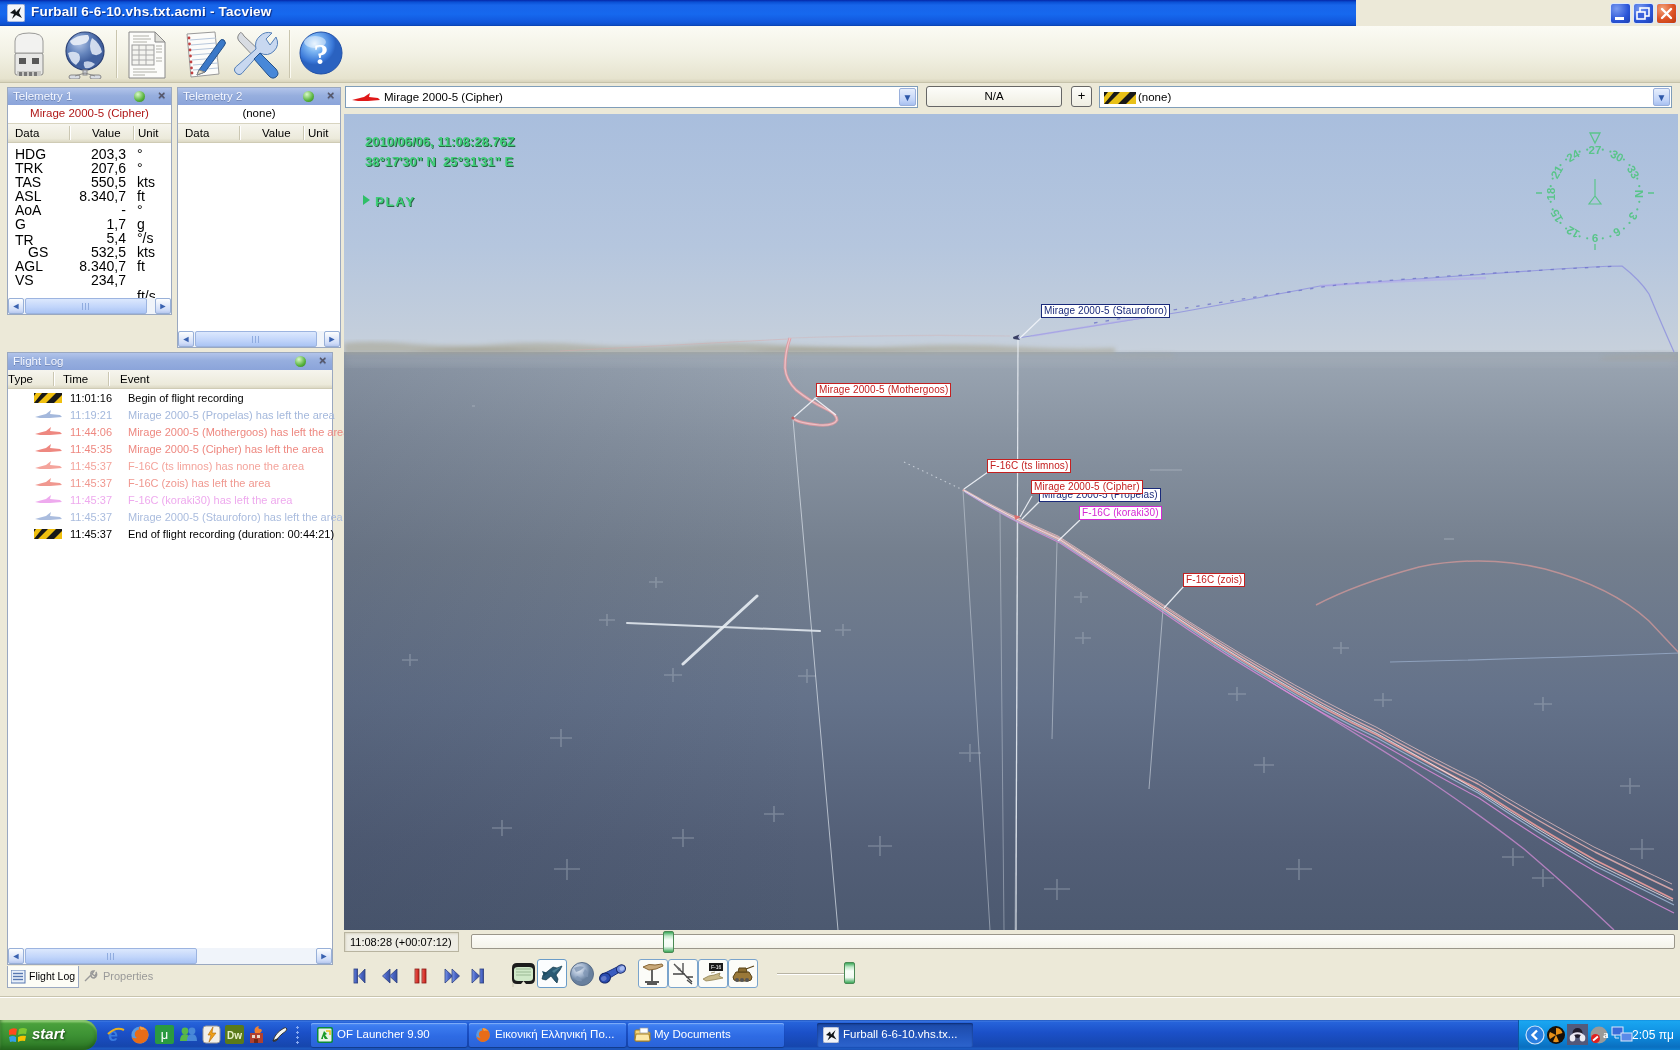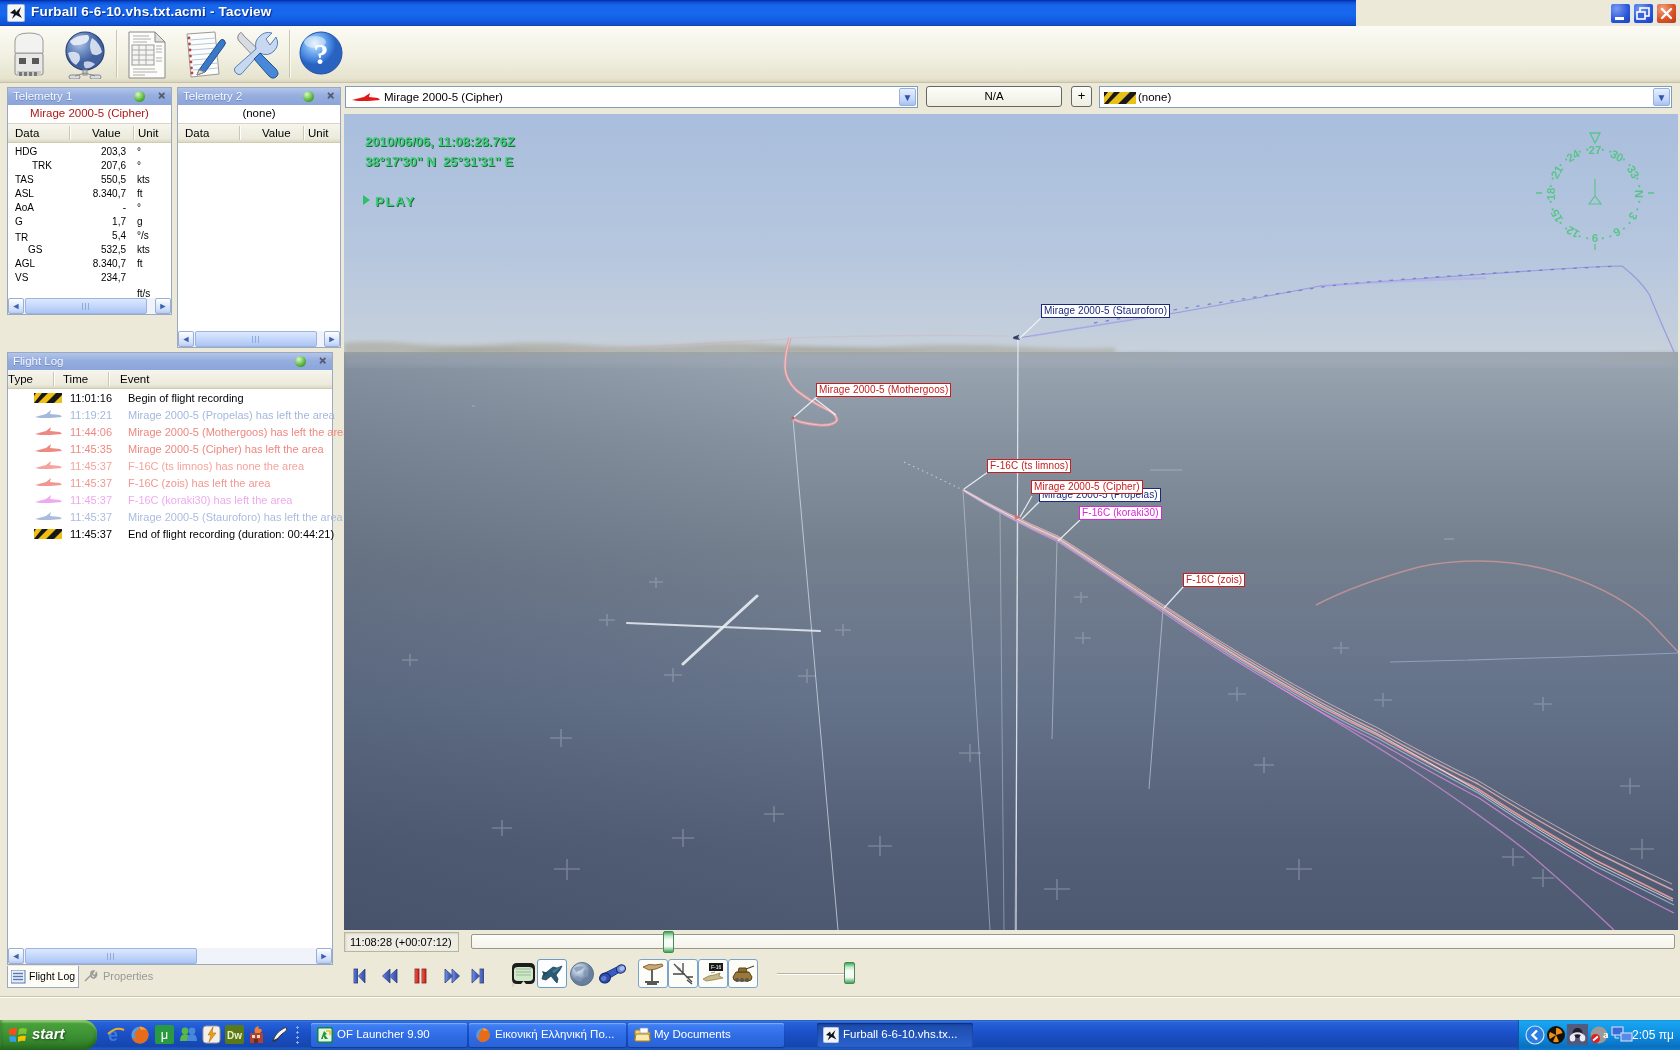--- a/index.html
+++ b/index.html
@@ -21,21 +21,21 @@
 .phx{position:absolute;top:2px;right:5px;color:#556;font-weight:bold;font-size:10px}
 .phg{position:absolute;top:3px;right:26px;width:11px;height:11px;border-radius:50%;
  background:radial-gradient(circle at 35% 30%,#d8f8c8,#57b33c 60%,#2c7a1c)}
 .colhead{position:absolute;left:0;right:0;height:19px;background:linear-gradient(180deg,#f6f5ee,#eceadb 80%,#dcd8c4);border-bottom:1px solid #cfcbb5;color:#000;font-size:11.5px}
 .colhead span{position:absolute;top:3px}
 .colsep{position:absolute;top:2px;width:1px;height:14px;background:#cbc7b2;box-shadow:1px 0 0 #fff}
 .hscroll{position:absolute;left:0;right:0;bottom:0;height:16px;background:#f0f4fa}
 .sbtn{position:absolute;top:0;width:16px;height:16px;background:linear-gradient(180deg,#fdfefe,#cfdcf8 80%,#b8c8ee);border:1px solid #98b0d8;border-radius:2px;color:#3a62b0;font-size:9px;font-weight:bold;text-align:center;line-height:14px}
 .sthumb{position:absolute;top:0;height:16px;background:linear-gradient(180deg,#dce8fd,#c0d4fa 60%,#aac4f4);border:1px solid #9cb4e0;border-radius:2px}
 .sthumb::after{content:"";position:absolute;left:50%;top:4px;margin-left:-4px;width:8px;height:7px;background:repeating-linear-gradient(90deg,#90acdf 0 1px,rgba(0,0,0,0) 1px 3px)}
-.telrow{position:absolute;font-size:10px;color:#000;white-space:pre}
+.telrow{position:absolute;font-size:14px;color:#000;white-space:pre}
 #logrows .abs{white-space:nowrap}
 
 .combo{position:absolute;height:22px;background:#fff;border:1px solid #7f9db9}
 .combo .ca{position:absolute;right:1px;top:1px;width:17px;height:18px;background:linear-gradient(180deg,#e6eefc,#c2d4f8 70%,#a8c0f0);border:1px solid #9ab0dc;border-radius:2px;color:#2c57a8;text-align:center;font-size:10px;line-height:17px;font-weight:bold}
 .combo .ct{position:absolute;left:38px;top:4px;font-size:11.5px;color:#000}
 
 .lbl{position:absolute;background:#fff;border:1px solid;font-size:10px;padding:0 2px;white-space:nowrap;line-height:12px;letter-spacing:0.1px}
 
 #botbar{position:absolute;left:341px;top:930px;width:1339px;height:66px;background:#ece9d8}
 #timebox{position:absolute;left:3px;top:2px;width:115px;height:20px;background:#eeede4;border:1px solid #b8b4a0;box-shadow:inset 1px 1px 2px #d8d5c4;font-size:11px;padding:3px 0 0 5px;color:#000}
@@ -185,21 +185,21 @@
   <div class="colhead" style="top:36px">
     <span style="left:7px">Data</span>
       <span style="left:84px">Value</span>
       <span style="left:130px">Unit</span>
     <div class="colsep" style="left:61px"></div>
       <div class="colsep" style="left:125px"></div>
   </div>
   <div class="telrow" style="left:7px;top:58px">HDG</div>
     <div class="telrow" style="right:45px;top:58px">203,3</div>
     <div class="telrow" style="left:129px;top:58px">°</div>
-  <div class="telrow" style="left:24px;top:72px">TRK</div>
+  <div class="telrow" style="left:7px;top:72px">TRK</div>
     <div class="telrow" style="right:45px;top:72px">207,6</div>
     <div class="telrow" style="left:129px;top:72px">°</div>
   <div class="telrow" style="left:7px;top:86px">TAS</div>
     <div class="telrow" style="right:45px;top:86px">550,5</div>
     <div class="telrow" style="left:129px;top:86px">kts</div>
   <div class="telrow" style="left:7px;top:100px">ASL</div>
     <div class="telrow" style="right:45px;top:100px">8.340,7</div>
     <div class="telrow" style="left:129px;top:100px">ft</div>
   <div class="telrow" style="left:7px;top:114px">AoA</div>
     <div class="telrow" style="right:45px;top:114px">-</div>

